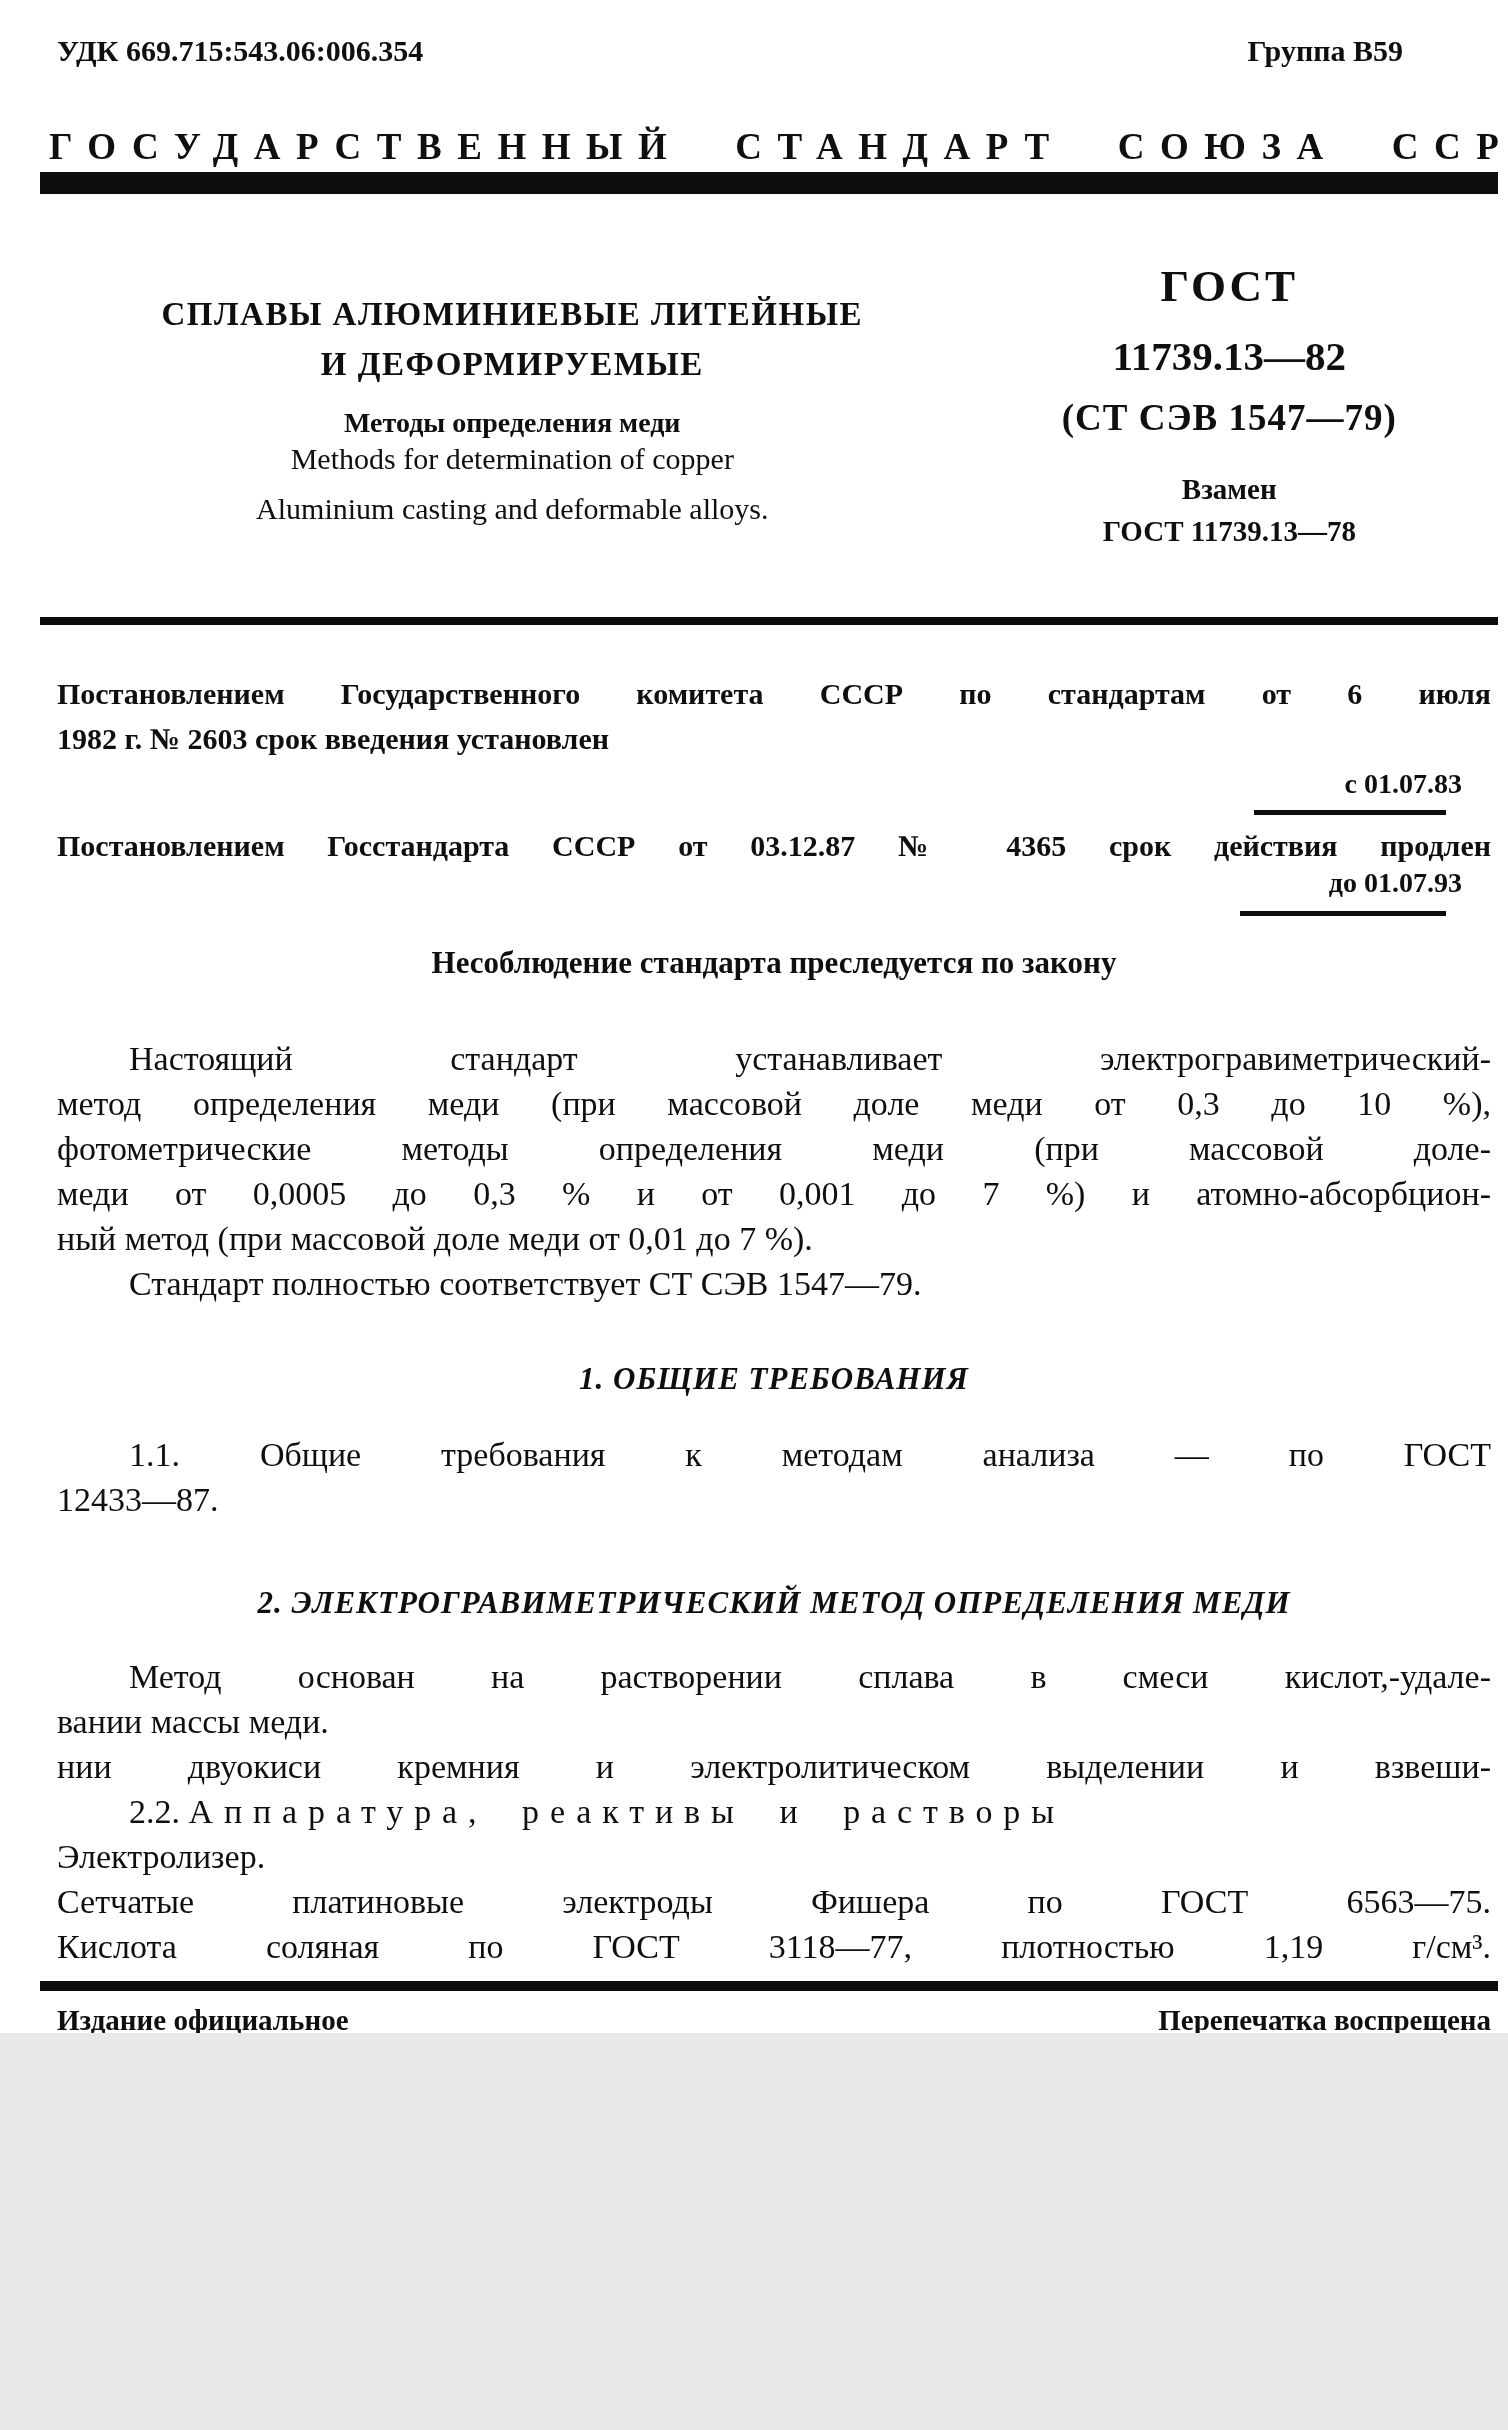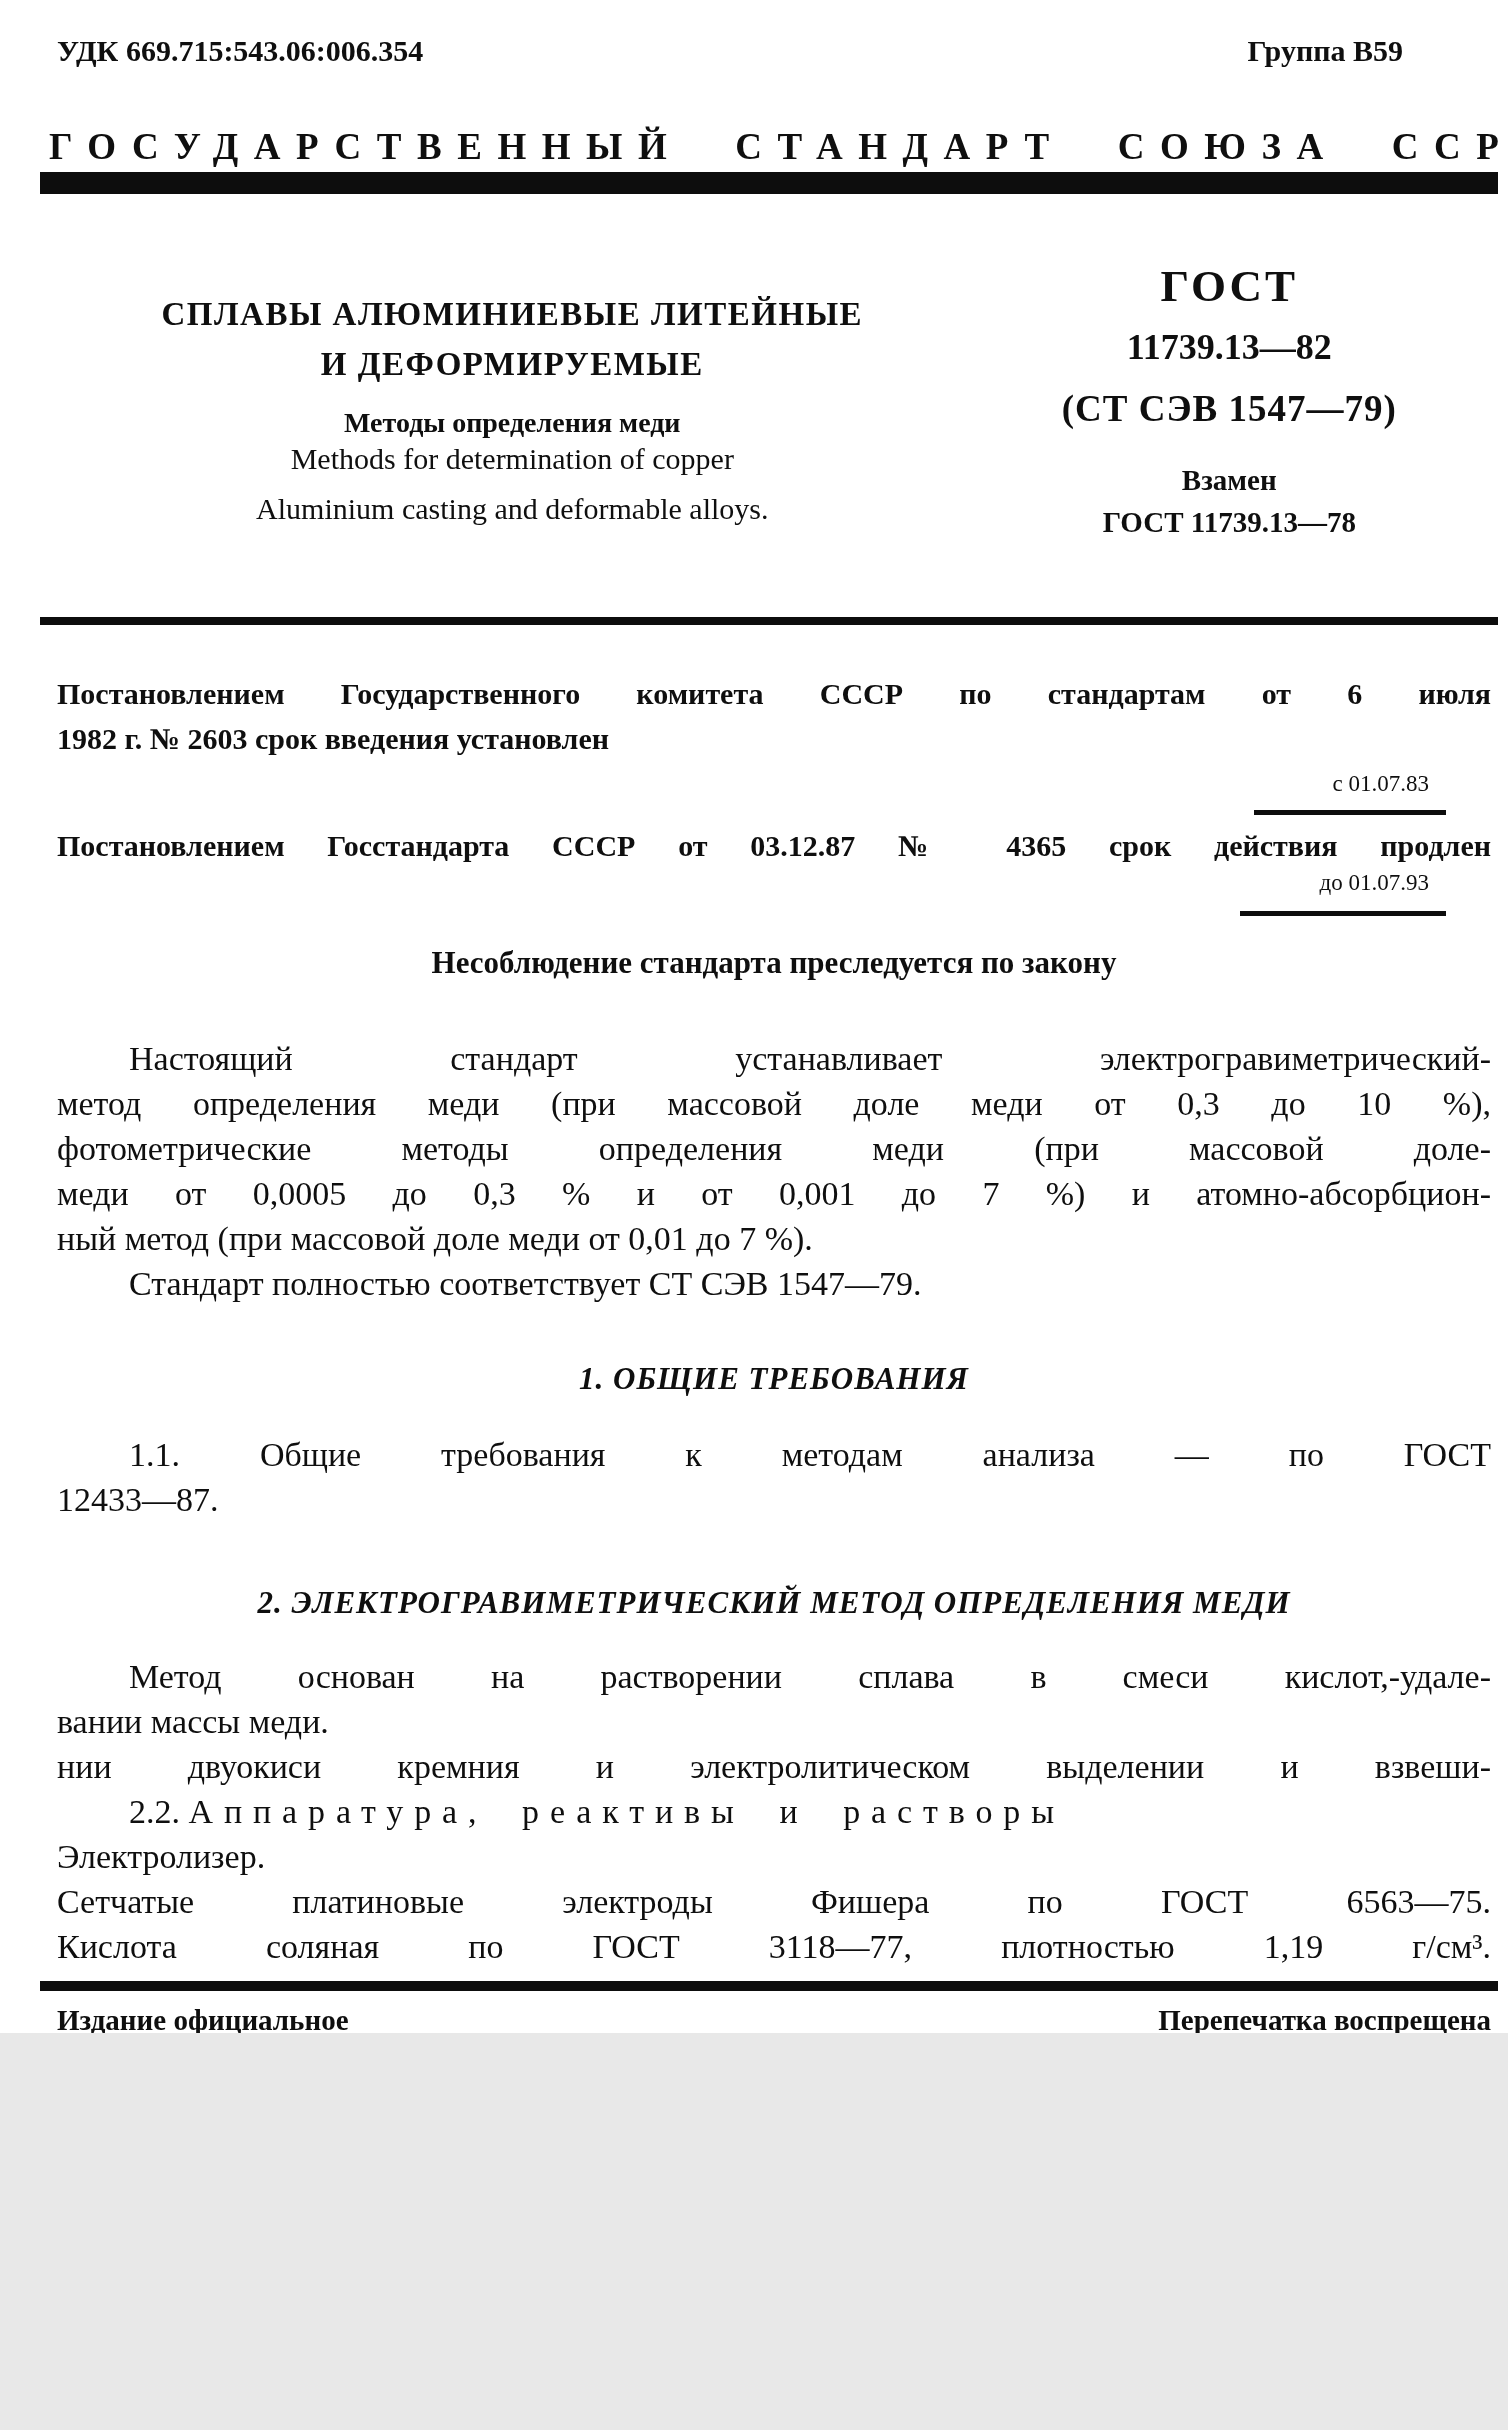--- a/index.html
+++ b/index.html
@@ -49,35 +49,35 @@
 
   
   .title-block { display: flex; margin-top: 63px; height: 303px; }
   .tb-left  { width: 63.5%; text-align: center; padding-top: 32px; }
   .tb-right { flex: 1; text-align: center; }
   .t-ru  { font-weight: 700; font-size: 33px; line-height: 50px; letter-spacing: 1.5px; }
   .t-sub { font-weight: 700; font-size: 28px; margin-top: 17px; line-height: 34px; }
   .t-en  { font-size: 30px; line-height: 37px; }
   .t-en.first { margin-top: 13px; }
   .g-label    { font-weight: 700; font-size: 45px; line-height: 46px; margin-top: 6px; letter-spacing: 3px; }
-  .g-num      { font-weight: 700; font-size: 36px; line-height: 48px; margin-top: 14px; }
+  .g-num      { font-weight: 700; font-size: 41px; line-height: 48px; margin-top: 23px; }
   .g-sev      { font-weight: 700; font-size: 37px; line-height: 44px; margin-top: 16px; letter-spacing: 1px; }
   .g-repl-label { font-weight: 700; font-size: 29px; line-height: 35px; margin-top: 32px; }
   .g-repl-num   { font-weight: 700; font-size: 29px; line-height: 35px; margin-top: 7px; }
 
   
   .decree { font-weight: 700; font-size: 30px; line-height: 45px; }
   .decree.first { margin-top: 46px; }
   .jfull { text-align: justify; text-align-last: justify; }
   .date-right {
     text-align: right;
-    font-weight: 400;
-    font-size: 23px;
+    font-weight: 700;
+    font-size: 28px;
     line-height: 32px;
-    margin-right: 62px;
+    margin-right: 29px;
   }
   .date-right.d1 { margin-top: 7px; }
   .underline { height: 5px; background: #0d0d0d; margin-left: auto; margin-right: 45px; }
   .underline.u1 { width: 192px; margin-top: 10px; }
   .underline.u2 { width: 206px; margin-top: 12px; }
   .decree.second { margin-top: 10px; line-height: 42px; }
   .law-notice {
     text-align: center;
     font-weight: 700;
     font-size: 31px;

